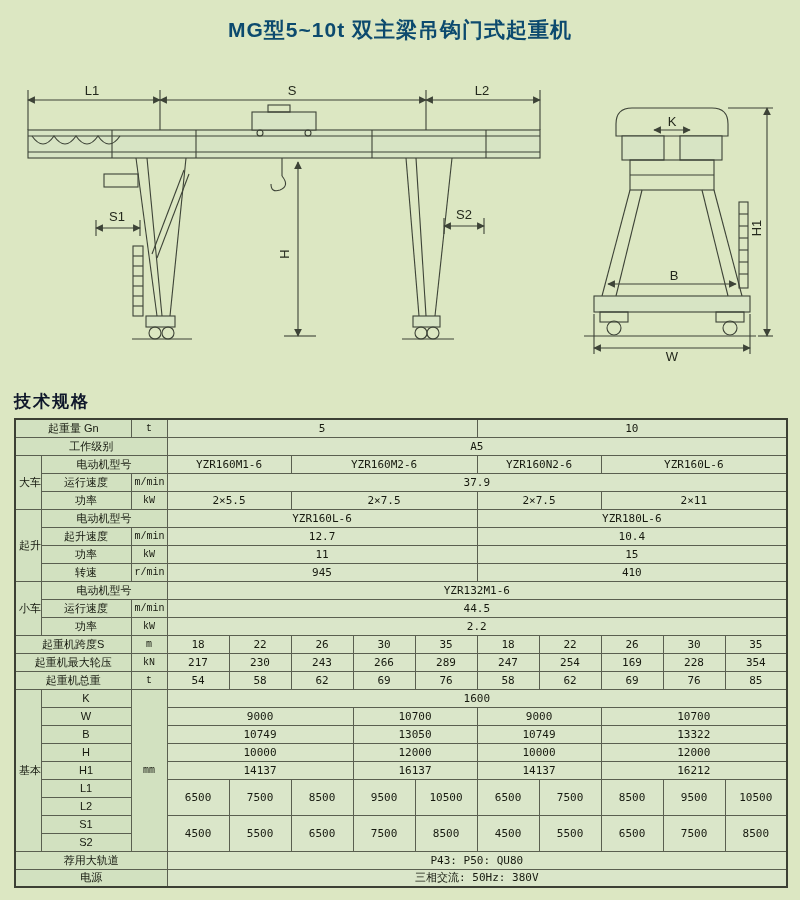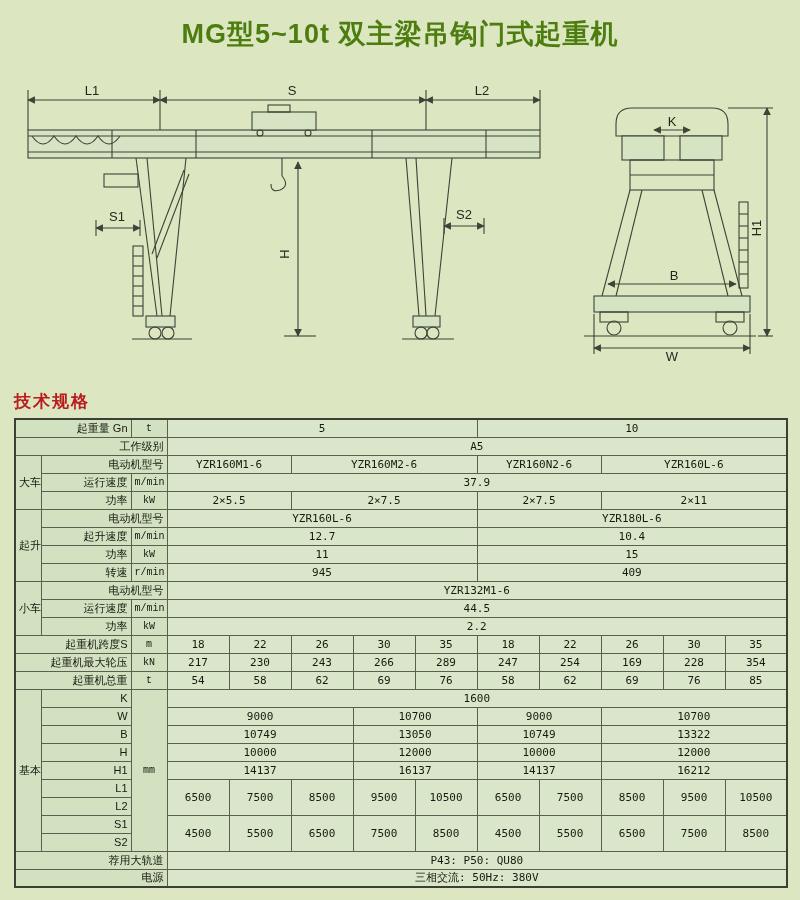--- a/index.html
+++ b/index.html
@@ -9,39 +9,39 @@
     background: #dce7c2;
     font-family: "Liberation Sans", "DejaVu Sans", sans-serif;
     color: #16190f;
     position: relative;
     overflow: hidden;
   }
   .page { position: absolute; inset: 0; }
   .title {
     position: absolute; top: 16px; left: 0; width: 800px;
     margin: 0; text-align: center;
-    color: #4d7c0f; font-size: 27px; font-weight: bold; letter-spacing: 1px;
+    color: #0c4a6e; font-size: 21px; font-weight: bold; letter-spacing: 1px;
   }
   .drawing { position: absolute; left: 16px; top: 78px; width: 768px; height: 302px; }
   .section-heading {
     position: absolute; left: 14px; top: 390px; margin: 0;
-    color: #b91c1c; font-size: 17px; font-weight: bold; letter-spacing: 2px;
+    color: #0f172a; font-size: 17px; font-weight: bold; letter-spacing: 2px;
   }
   table.spec {
     position: absolute; left: 14px; top: 418px; width: 774px;
     border-collapse: collapse; table-layout: fixed;
     font-size: 11px; border: 2px solid #3c4034;
   }
   table.spec td {
     border: 1px solid #5a5f50;
     height: 18px; padding: 0 3px;
     overflow: hidden; white-space: nowrap;
     vertical-align: middle;
   }
-  td.l { text-align: right; background: #d2e1c0; margin-left: 42px; }
+  td.l { text-align: center; background: #d2e1c0; margin-left: 42px; }
   td.u { text-align: center; background: #d2e1c0; font-size: 10px; font-family: "Liberation Mono", "DejaVu Sans Mono", monospace; }
   td.d { text-align: center; background: #dae6c9; font-family: "DejaVu Sans Mono", "Liberation Mono", monospace; }
   td.g { text-align: center; background: #d2e1c0; white-space: pre-line; line-height: 1.3; padding: 0 2px; }
 </style>
 </head>
 <body>
 
 <div class="page">
 
   <h1 class="title">MG型5~10t 双主梁吊钩门式起重机</h1>
@@ -237,21 +237,21 @@
         <tr>
           <td class="l">功率</td>
           <td class="u">kW</td>
           <td colspan="5" class="d">11</td>
           <td colspan="5" class="d">15</td>
         </tr>
         <tr>
           <td class="l">转速</td>
           <td class="u">r/min</td>
           <td colspan="5" class="d">945</td>
-          <td colspan="5" class="d">409</td>
+          <td colspan="5" class="d">410</td>
         </tr>
         <tr>
           <td rowspan="3" class="g">小车
 运行
 机构</td>
           <td colspan="2" class="l">电动机型号</td>
           <td colspan="10" class="d">YZR132M1-6</td>
         </tr>
         <tr>
           <td class="l">运行速度</td>

